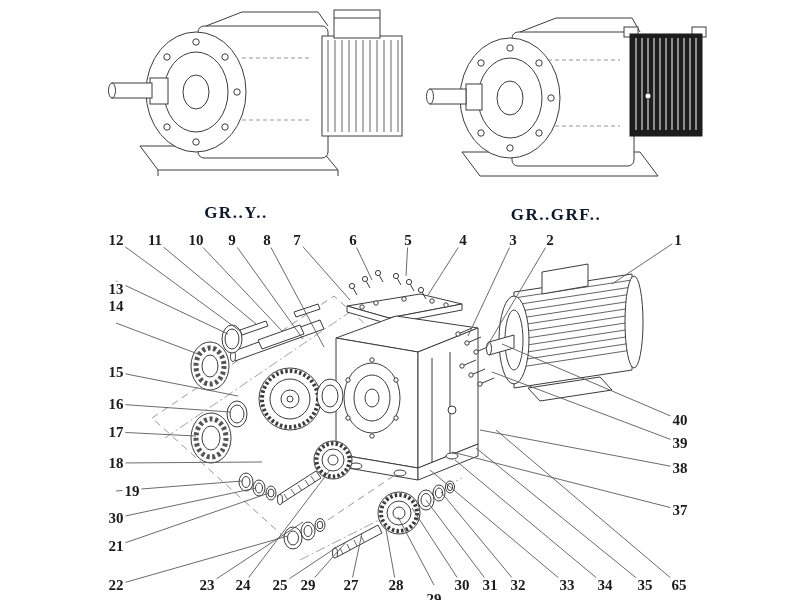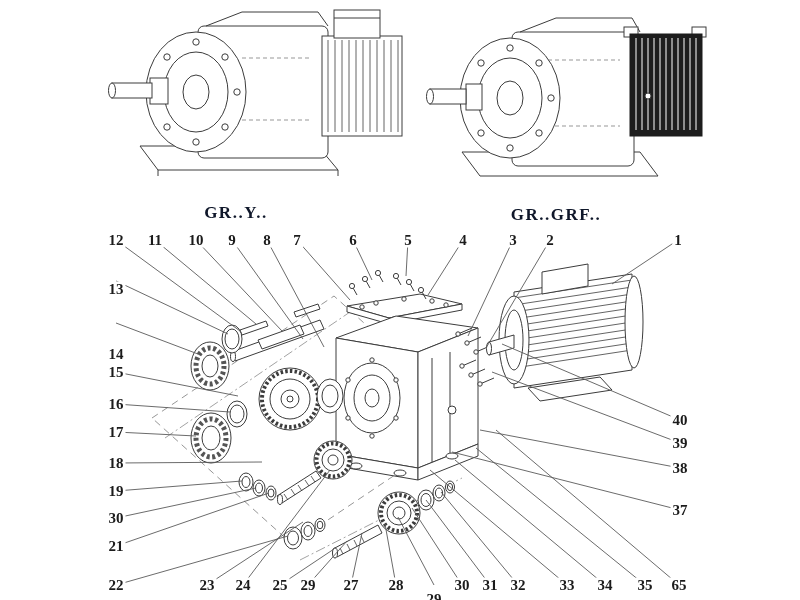--- a/index.html
+++ b/index.html
@@ -305,26 +305,26 @@
       <div class="callout" style="left: 232px; top: 240px;">9</div>
       <div class="callout" style="left: 267px; top: 240px;">8</div>
       <div class="callout" style="left: 297px; top: 240px;">7</div>
       <div class="callout" style="left: 353px; top: 240px;">6</div>
       <div class="callout" style="left: 408px; top: 240px;">5</div>
       <div class="callout" style="left: 463px; top: 240px;">4</div>
       <div class="callout" style="left: 513px; top: 240px;">3</div>
       <div class="callout" style="left: 550px; top: 240px;">2</div>
       <div class="callout" style="left: 678px; top: 240px;">1</div>
       <div class="callout" style="left: 116px; top: 281px; margin-top: 8px;">13</div>
-      <div class="callout" style="left: 116px; top: 306px; margin-top: 48px;">14</div>
+      <div class="callout" style="left: 116px; top: 306px;">14</div>
       <div class="callout" style="left: 116px; top: 372px;">15</div>
       <div class="callout" style="left: 116px; top: 404px;">16</div>
       <div class="callout" style="left: 116px; top: 432px;">17</div>
       <div class="callout" style="left: 116px; top: 463px;">18</div>
-      <div class="callout" style="left: 116px; top: 491px;">19</div>
+      <div class="callout" style="left: 132px; top: 491px;">19</div>
       <div class="callout" style="left: 116px; top: 518px;">30</div>
       <div class="callout" style="left: 116px; top: 546px;">21</div>
       <div class="callout" style="left: 116px; top: 585px;">22</div>
       <div class="callout" style="left: 207px; top: 585px;">23</div>
       <div class="callout" style="left: 243px; top: 585px;">24</div>
       <div class="callout" style="left: 280px; top: 585px; text-align: center;">25</div>
       <div class="callout" style="left: 308px; top: 585px;">29</div>
       <div class="callout" style="left: 351px; top: 585px;">27</div>
       <div class="callout" style="left: 396px; top: 585px;">28</div>
       <div class="callout" style="left: 434px; top: 599px;">29</div>

